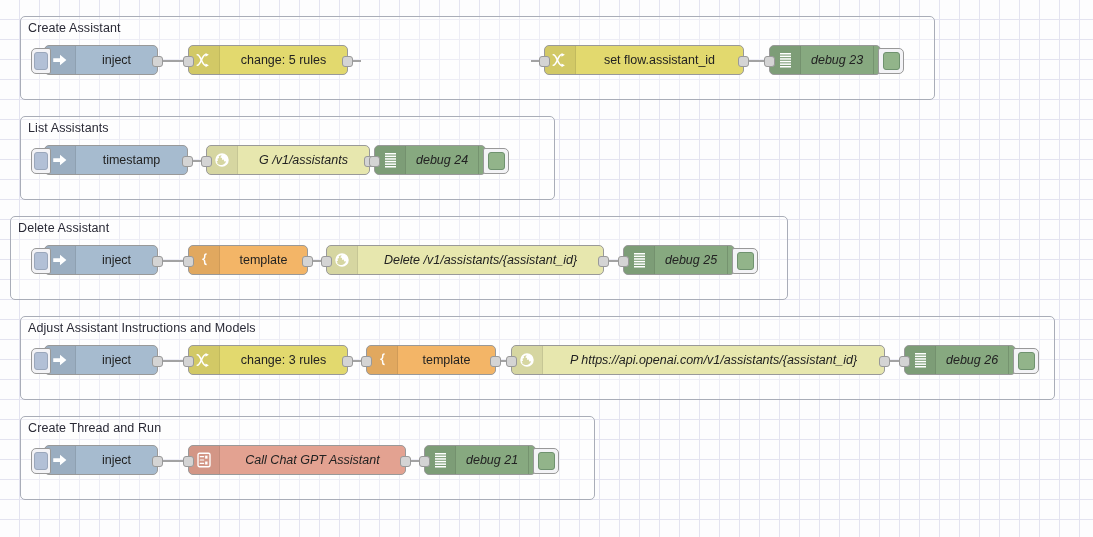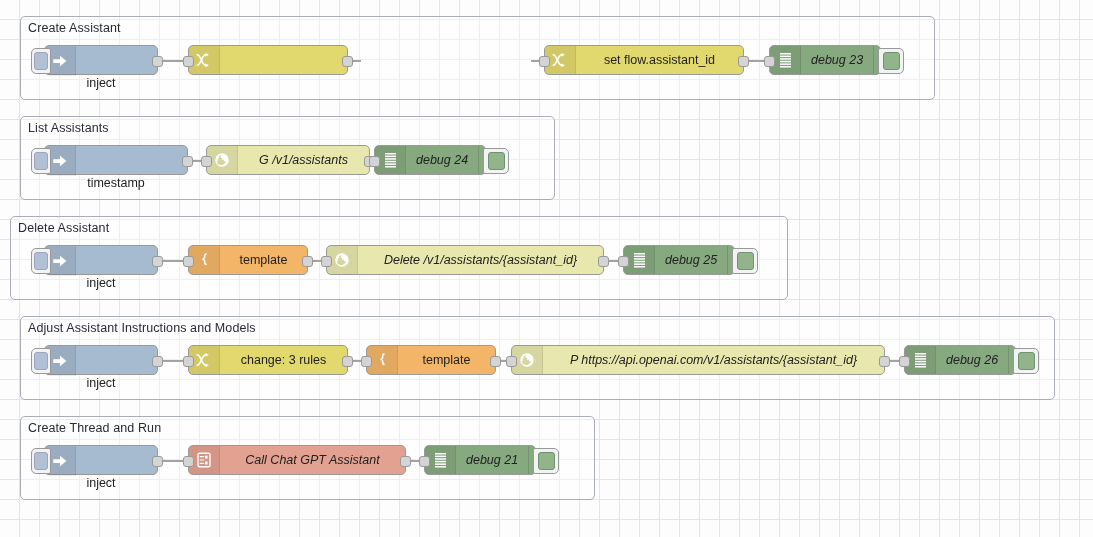--- a/index.html
+++ b/index.html
@@ -149,21 +149,21 @@
   .port.out { right: -6px; }
   .port.in  { left: -6px; }
   .wire {
     position: absolute;
     height: 2px;
     background: #a3a3a3;
     top: 15px;
   }
 
   
-  .c-inject  { background: #a6bbcf; flex-direction: column; }
+  .c-inject  { background: #a6bbcf; }
   .c-change  { background: #e2d96e; }
   .c-http    { background: #e7e7ae; }
   .c-debug   { background: #87a980; }
   .c-template{ background: #f3b567; justify-content: center; }
   .c-gpt     { background: #e3a291; }
 
   svg { display: block; }
 </style>
 </head>
 <body>
@@ -187,20 +187,21 @@
     <div class="wire" style="left: 163px; width: 20px; top: 60px;"></div>
     <div class="node c-change" style="left: 188px; top: 45px; width: 160px;">
       <div class="node-icon">
         <svg width="18" height="18" viewBox="0 0 24 24">
           <path d="M3 5c5 0 6 14 11 14" fill="none" stroke="#ffffff" stroke-width="2.2" stroke-linecap="round" stroke-linejoin="round"></path>
           <path d="M3 19c5 0 6-14 11-14" fill="none" stroke="#ffffff" stroke-width="2.2" stroke-linecap="round" stroke-linejoin="round"></path>
           <path d="M14 2.5l4.5 2.5L14 7.5z" fill="#ffffff"></path>
           <path d="M14 16.5l4.5 2.5L14 21.5z" fill="#ffffff"></path>
         </svg>
       </div>
+      <div class="node-label center">change: 5 rules</div>
       <div class="port out"></div>
       <div class="port in"></div>
     </div>
     <div class="wire" style="left: 353px; width: 8px; top: 60px;"></div>
     <div class="wire" style="left: 531px; width: 8px; top: 60px;"></div>
     <div class="node c-change" style="left: 544px; top: 45px; width: 200px;">
       <div class="node-icon">
         <svg width="18" height="18" viewBox="0 0 24 24">
           <path d="M3 5c5 0 6 14 11 14" fill="none" stroke="#ffffff" stroke-width="2.2" stroke-linecap="round" stroke-linejoin="round"></path>
           <path d="M3 19c5 0 6-14 11-14" fill="none" stroke="#ffffff" stroke-width="2.2" stroke-linecap="round" stroke-linejoin="round"></path>

